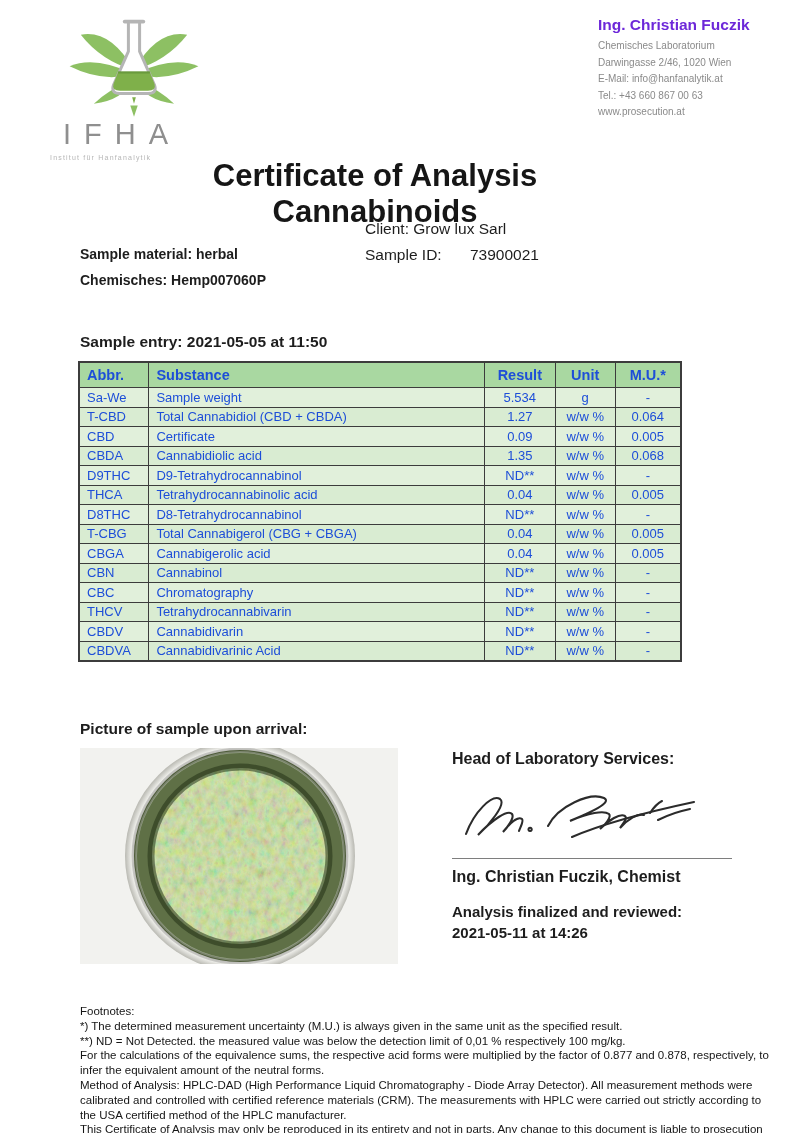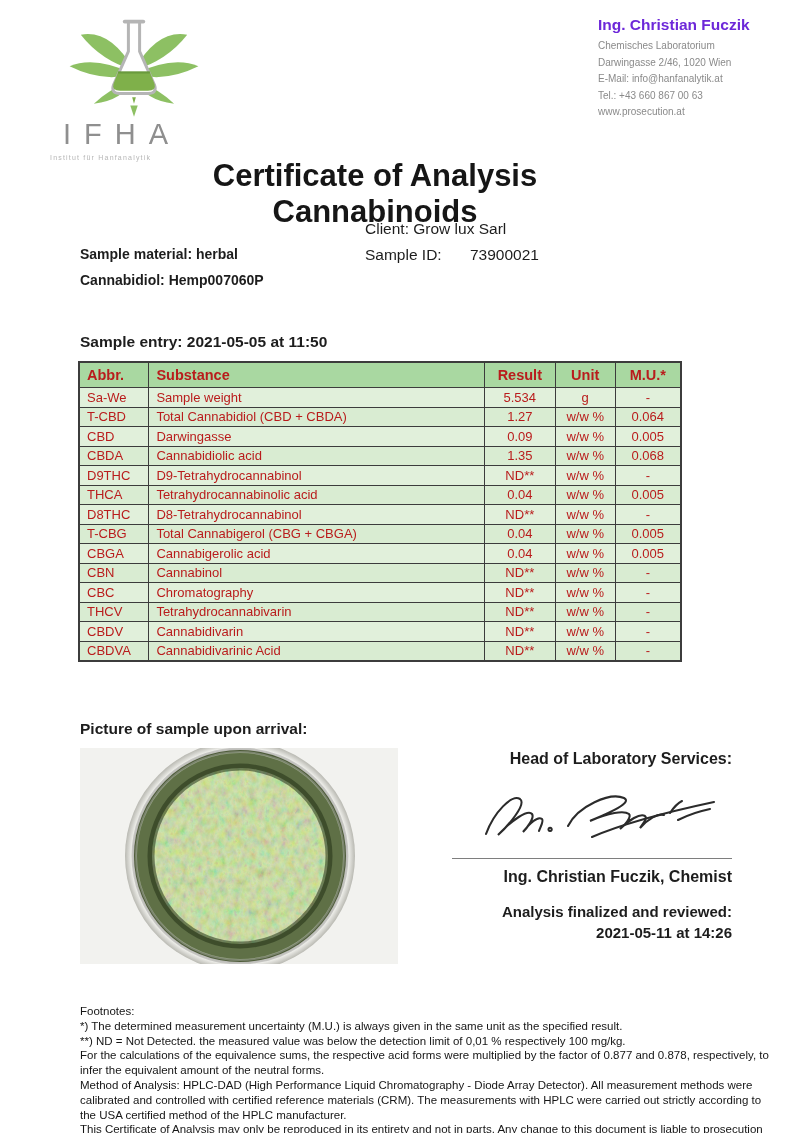--- a/index.html
+++ b/index.html
@@ -23,38 +23,38 @@
 
   
   .client-block{position:absolute;left:365px;top:216px;font-size:15.5px;font-weight:normal;line-height:26px;}
   .id-row{display:flex;}
   .id-row .id-label{width:105px;}
   .sample-block{position:absolute;left:80px;top:241px;font-size:14px;font-weight:bold;line-height:26px;}
   .entry{position:absolute;left:80px;top:333px;font-size:15.5px;font-weight:bold;}
 
   
   .results{position:absolute;left:78px;top:361px;width:604px;border-collapse:collapse;
-           font-size:13px;color:#b91c1c;border:2px solid #3c3c3c;}
+           font-size:13px;color:#1d4ed8;border:2px solid #3c3c3c;}
   .results th,.results td{border:1px solid #3c3c3c;padding:1px 6px;}
   .results th{background:#a9d8a1;font-size:14.5px;font-weight:bold;height:22px;}
   .results td{height:16.5px;}
   .results tr:nth-child(odd) td{background:#e1f0db;}
   .results tr:nth-child(even) td{background:#d9ecd2;}
   .results th:nth-child(1),.results td:nth-child(1),
   .results th:nth-child(2),.results td:nth-child(2){text-align:left;padding-left:7px;}
   .results th:nth-child(3),.results td:nth-child(3),
   .results th:nth-child(4),.results td:nth-child(4),
   .results th:nth-child(5),.results td:nth-child(5){text-align:center;}
 
   
   .picture-label{position:absolute;left:80px;top:720px;font-size:15.5px;font-weight:bold;}
   .photo{position:absolute;left:80px;top:748px;width:318px;height:216px;}
 
   
-  .sig-block{position:absolute;left:452px;top:750px;width:280px;text-align:right;}
+  .sig-block{position:absolute;left:452px;top:750px;width:280px;text-align:left;}
   .sig-heading{font-size:16px;font-weight:bold;}
   .sig-scribble{margin-top:6px;border-bottom:1.5px solid #7e7e7e;padding-bottom:2px;}
   .sig-name{font-size:16px;font-weight:bold;margin-top:9px;}
   .sig-finalized{font-size:15px;font-weight:bold;margin-top:15px;line-height:21px;}
 
   
   .footnotes{position:absolute;left:80px;top:1004px;width:696px;font-size:11.5px;
              line-height:14.8px;color:#151515;}
 </style>
 </head>
@@ -102,21 +102,21 @@
   <div class="client-block">
     <div>Client: Grow lux Sarl</div>
     <div class="id-row">
       <span class="id-label">Sample ID:</span>
       <span>73900021</span>
     </div>
   </div>
 
   <div class="sample-block">
     <div>Sample material: herbal</div>
-    <div>Cannabidiol: Hemp007060P</div>
+    <div>Chemisches: Hemp007060P</div>
   </div>
 
   <div class="entry">Sample entry: 2021-05-05 at 11:50</div>
 
   <table class="results">
     <colgroup>
       <col style="width:70px">
         <col style="width:337px">
         <col style="width:71px">
       <col style="width:60px">
@@ -141,21 +141,21 @@
         </tr>
         <tr>
           <td>T-CBD</td>
           <td>Total Cannabidiol (CBD + CBDA)</td>
           <td>1.27</td>
           <td>w/w %</td>
           <td>0.064</td>
         </tr>
         <tr>
           <td>CBD</td>
-          <td>Darwingasse</td>
+          <td>Certificate</td>
           <td>0.09</td>
           <td>w/w %</td>
           <td>0.005</td>
         </tr>
         <tr>
           <td>CBDA</td>
           <td>Cannabidiolic acid</td>
           <td>1.35</td>
           <td>w/w %</td>
           <td>0.068</td>

